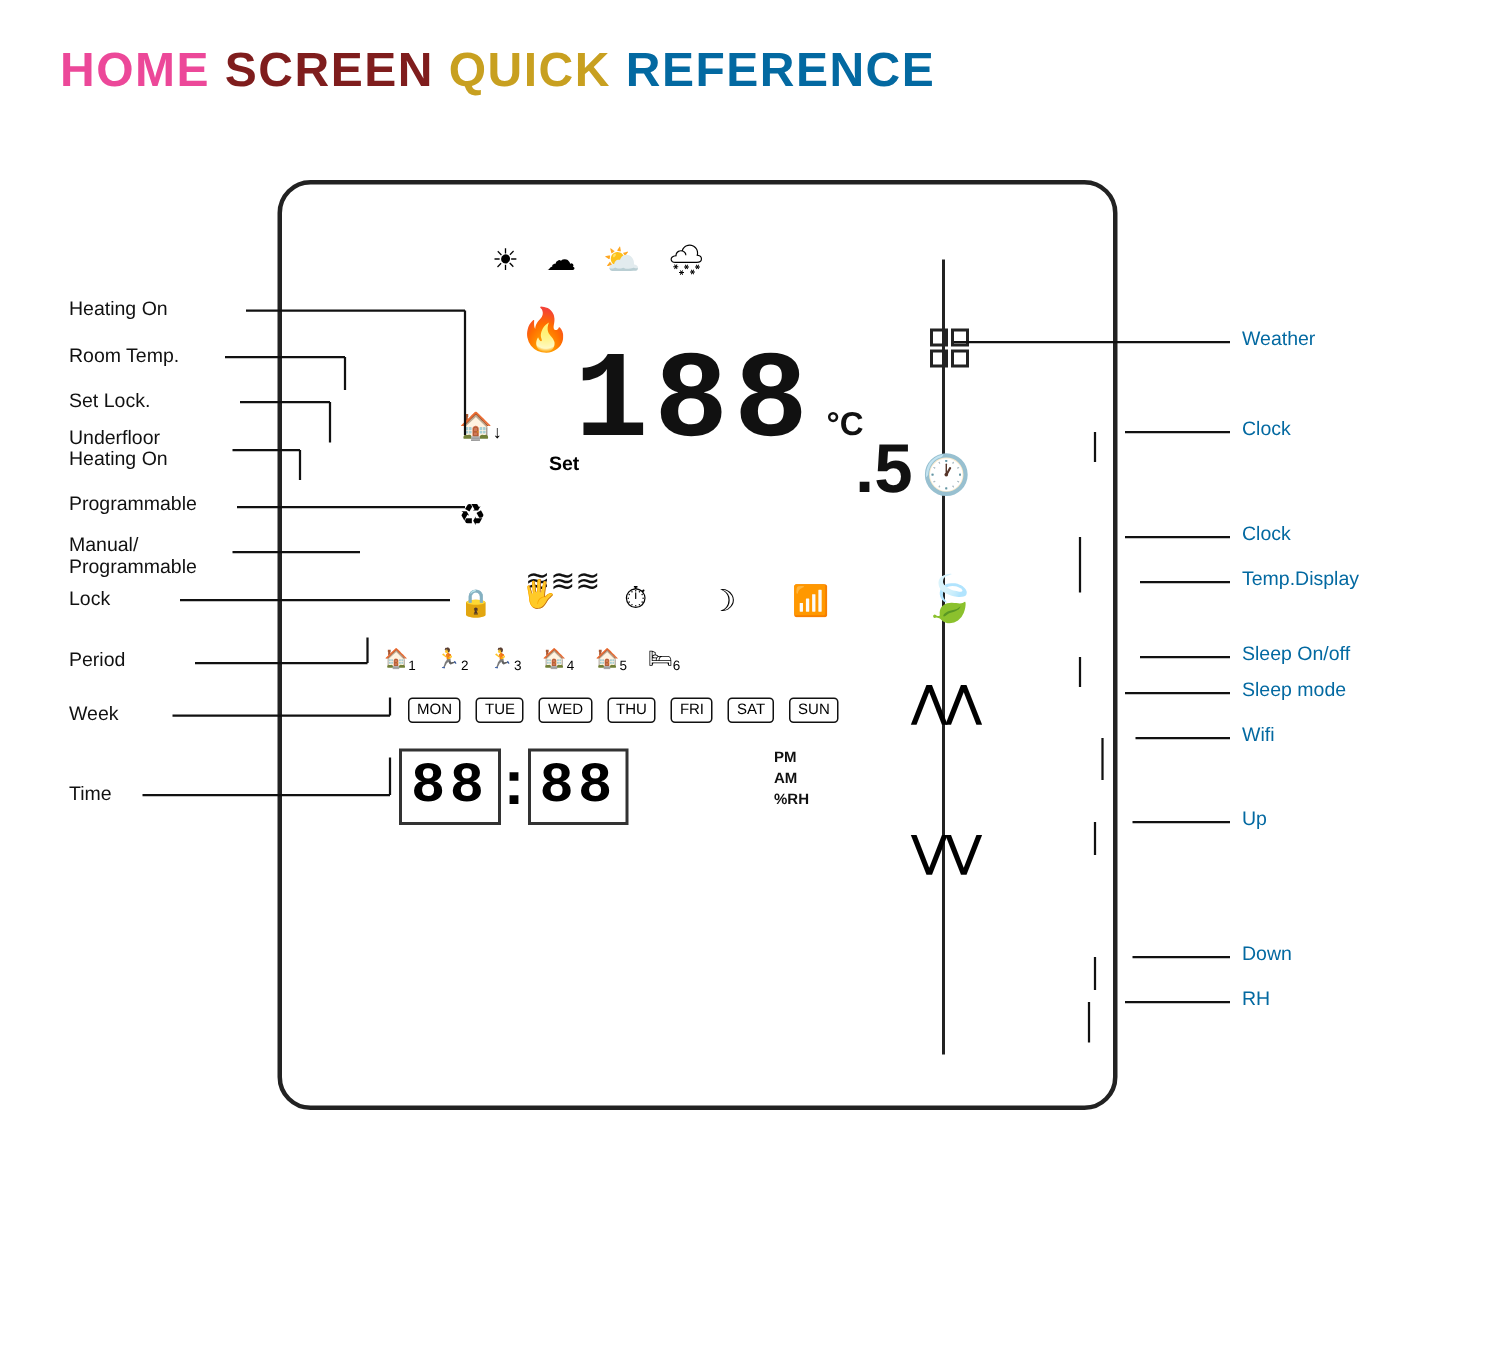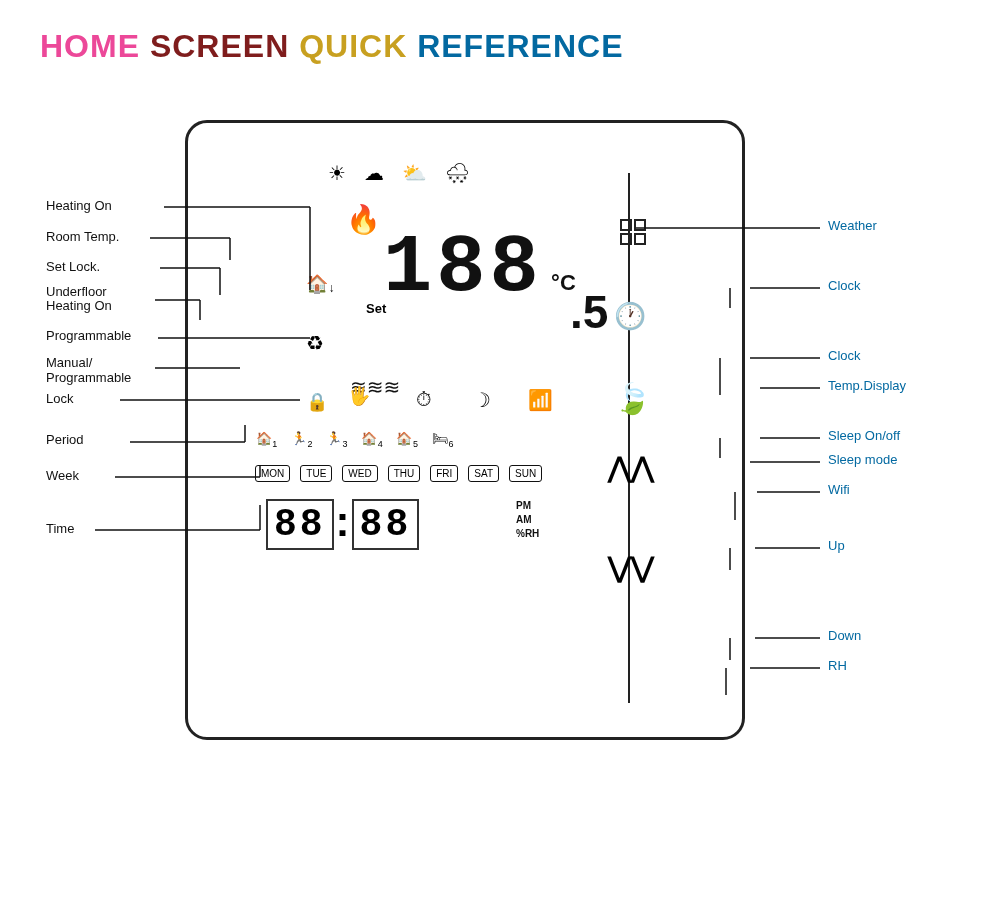--- a/index.html
+++ b/index.html
@@ -205,21 +205,21 @@
 
   <div class="period-row" style="top:308px; left:68px;">
     <span class="period-house">🏠<sub>1</sub></span>
     <span class="period-house">🏃<sub>2</sub></span>
     <span class="period-house">🏃<sub>3</sub></span>
     <span class="period-house">🏠<sub>4</sub></span>
     <span class="period-house">🏠<sub>5</sub></span>
     <span class="period-house">🛏<sub>6</sub></span>
   </div>
 
-  <div class="day-row" style="top:342px; left:67px;">
+  <div class="day-row" style="top:342px; left:84px;">
     <span class="day-box">MON</span>
     <span class="day-box">TUE</span>
     <span class="day-box">WED</span>
     <span class="day-box">THU</span>
     <span class="day-box">FRI</span>
     <span class="day-box">SAT</span>
     <span class="day-box">SUN</span>
   </div>
 
   <div class="time-display" style="top:375px; left:78px;">

